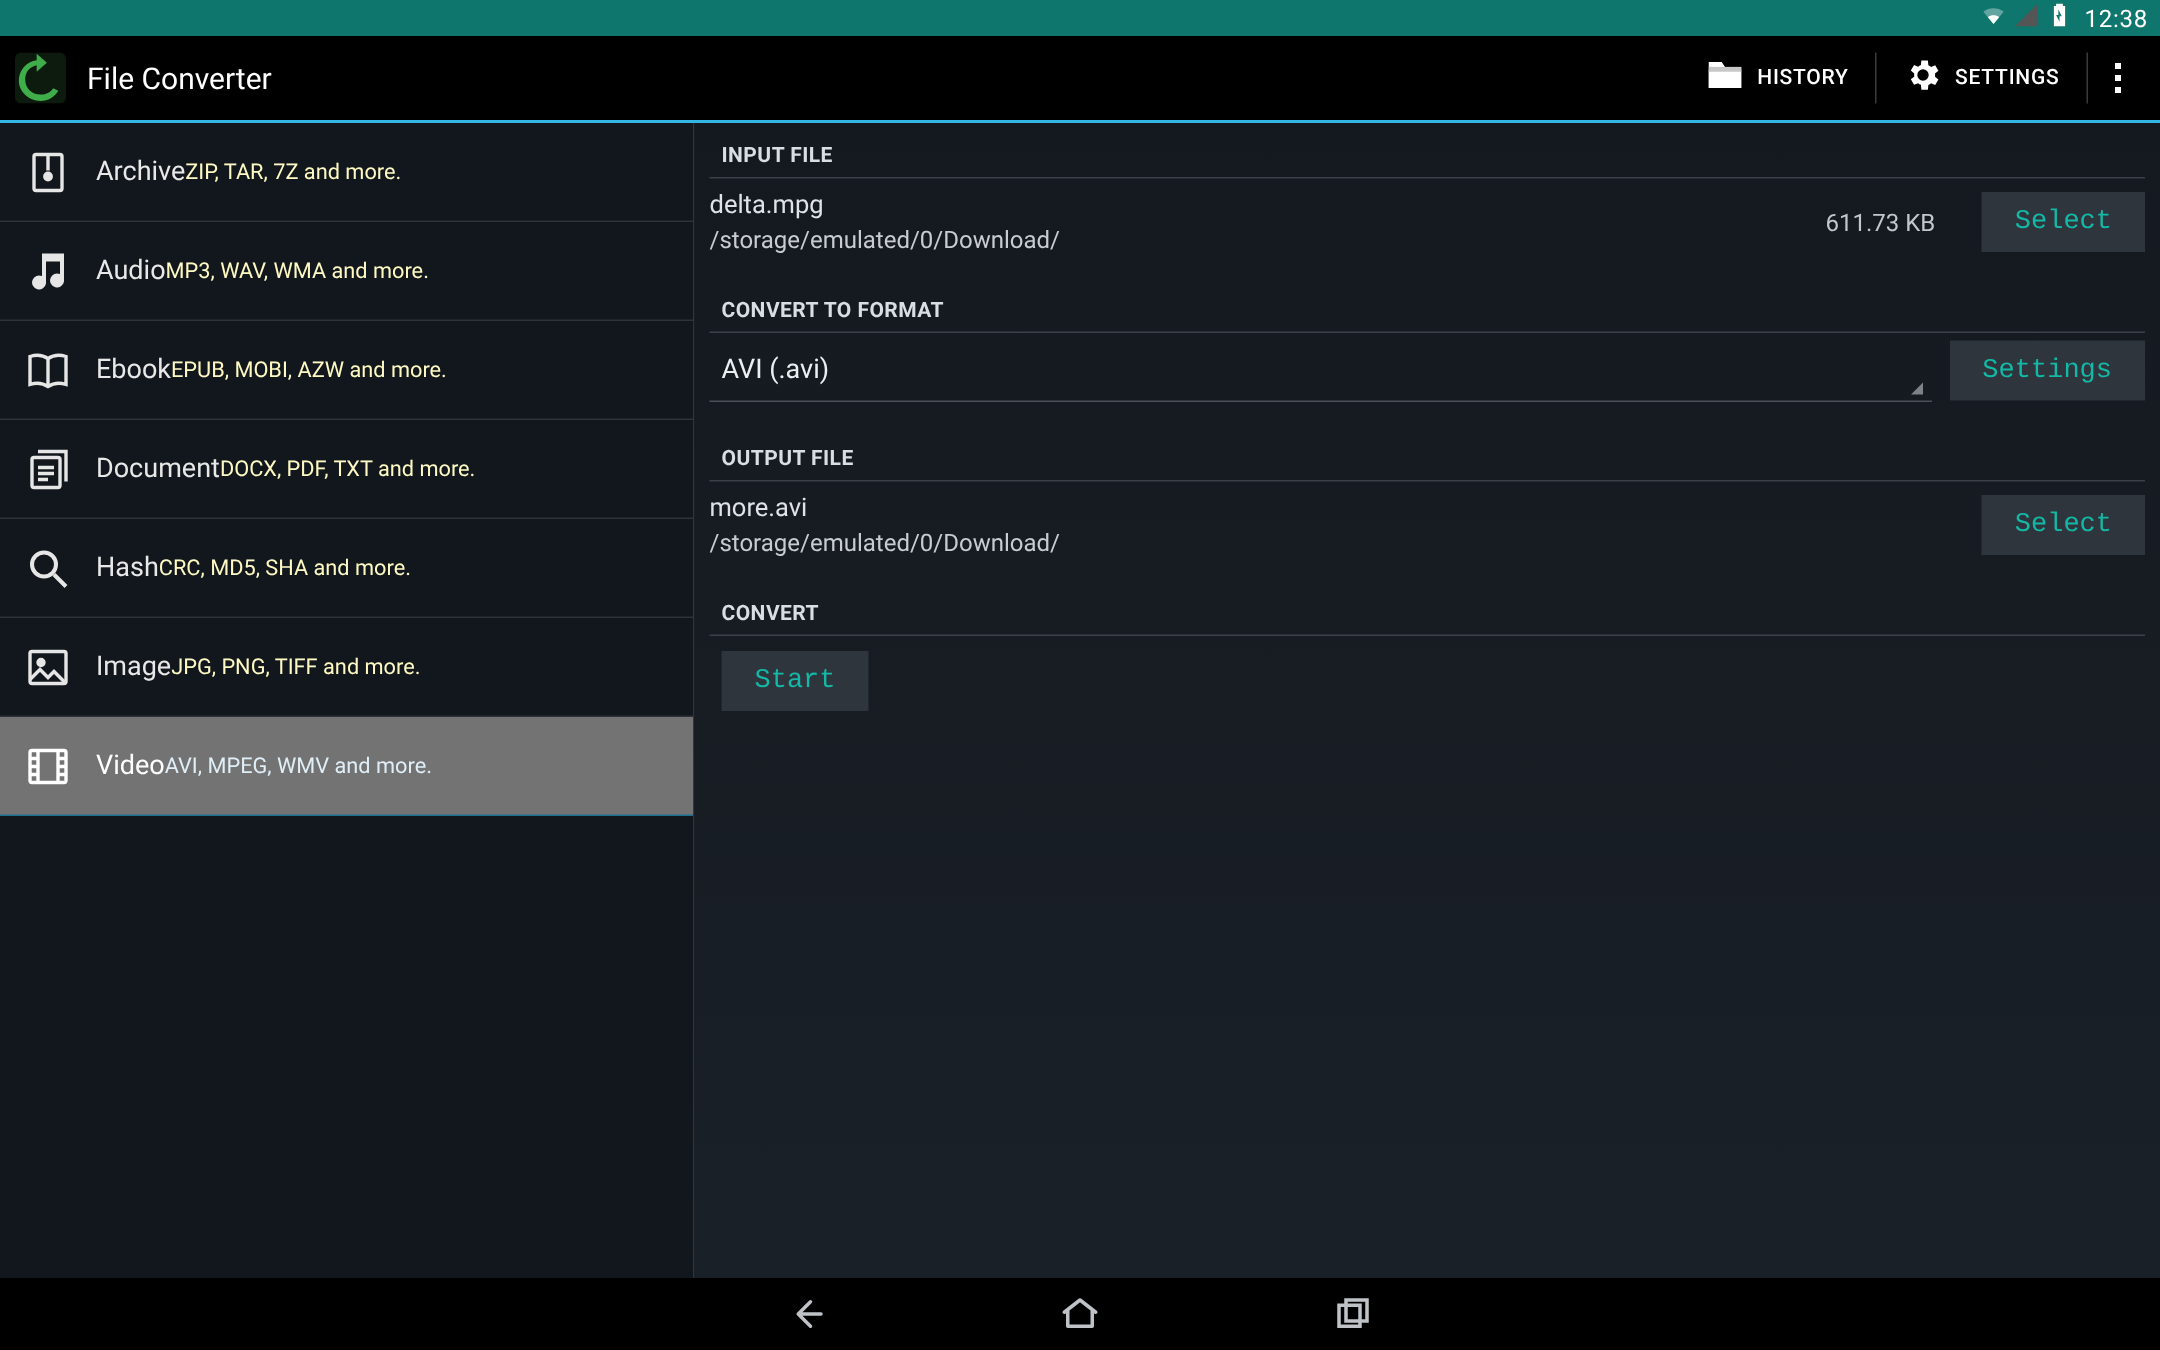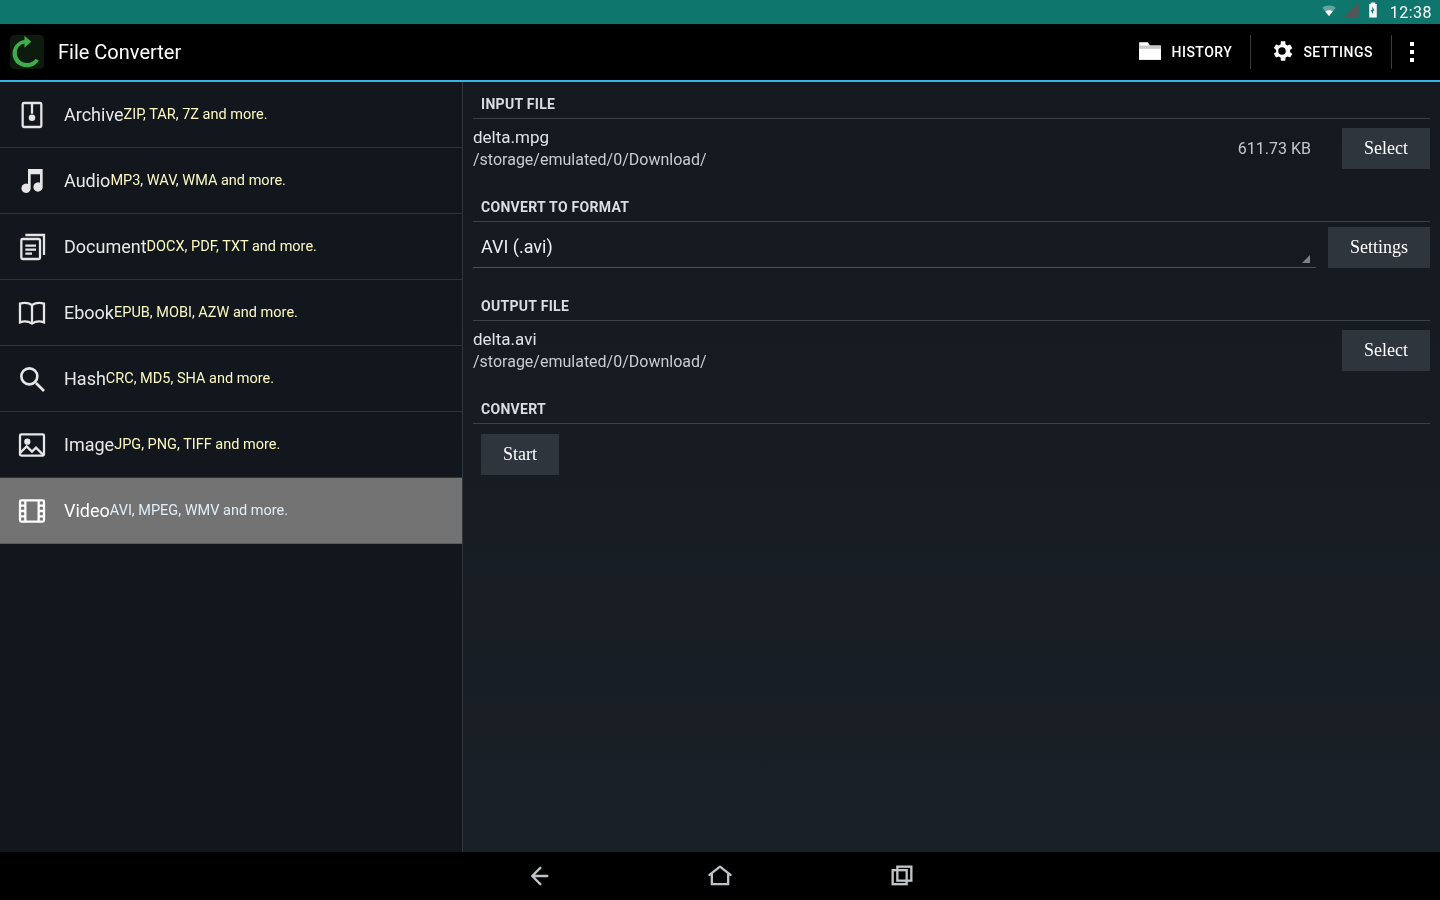--- a/index.html
+++ b/index.html
@@ -34,21 +34,21 @@
   .side-item.selected .title{color:#fff;}
   .side-item .sub{font-size:14.5px;color:#fef9c3;margin-top:2px;}
   .side-item.selected .sub{color:#dfeef7;}
   
   .section-head{font-size:14px;font-weight:700;color:#d9dee3;letter-spacing:.3px;padding:14px 8px 6px 8px;border-bottom:1px solid #3a4149;margin:0 0 2px 0;text-transform:uppercase;}
   .row{display:flex;align-items:center;gap:21px;padding:6px 0 16px 0;}
   .row .info{flex:1;padding-left:0;}
   .row .info .line1{font-size:17px;color:#dfe3e7;}
   .row .info .line2{font-size:16px;color:#c8ccd0;margin-top:3px;}
   .muted{font-size:16px;color:#c3c7cb;white-space:nowrap;padding-right:10px;}
-  button.flat{background:#2f353c;border:none;color:#ffffff;font-size:18px;padding:10px 22px;cursor:pointer;font-family:Liberation Serif, serif;}
+  button.flat{background:#2f353c;border:none;color:#14b8a6;font-size:18px;padding:10px 22px;cursor:pointer;font-family:Liberation Mono, monospace;}
   .spinner-row{display:flex;align-items:center;gap:12px;padding:2px 0 16px 0;}
   .spinner{flex:1;position:relative;padding:10px 8px;border-bottom:1px solid #4a5159;font-size:18px;color:#eceff2;cursor:pointer;}
   .spinner .tri{position:absolute;right:6px;bottom:4px;width:0;height:0;border-left:8px solid transparent;border-bottom:8px solid #7d8288;}
   
   .navbar{height:48px;background:#000;display:flex;align-items:center;justify-content:center;gap:140px;}
   .navbar .nbtn{width:42px;height:42px;display:flex;align-items:center;justify-content:center;cursor:pointer;}
   .navbar svg{width:28px;height:28px;stroke:#bfc3c8;fill:none;stroke-width:2;}
 </style>
 </head>
 <body>
@@ -137,41 +137,41 @@
       </span>
       <div class="texts">
         <span class="title">Audio</span>
         <span class="sub">MP3, WAV, WMA and more.</span>
       </div>
     </div>
 
     <div class="side-item">
       <span class="icon">
         <svg viewBox="0 0 24 24" fill="none" stroke="currentColor" stroke-width="1.7">
+            <path d="M3 5c3-1 6-1 9 1 3-2 6-2 9-1v14c-3-1-6-1-9 1-3-2-6-2-9-1V5z"></path>
+            <path d="M12 6v14"></path>
+          </svg>
+      </span>
+      <div class="texts">
+        <span class="title">Ebook</span>
+        <span class="sub">EPUB, MOBI, AZW and more.</span>
+      </div>
+    </div>
+
+    <div class="side-item">
+      <span class="icon">
+        <svg viewBox="0 0 24 24" fill="none" stroke="currentColor" stroke-width="1.7">
             <rect x="4" y="6" width="14" height="15" rx="1"></rect>
             <path d="M7 3h14v15"></path>
             <path d="M7 11h8M7 14h8M7 17h5"></path>
           </svg>
       </span>
       <div class="texts">
         <span class="title">Document</span>
         <span class="sub">DOCX, PDF, TXT and more.</span>
-      </div>
-    </div>
-
-    <div class="side-item">
-      <span class="icon">
-        <svg viewBox="0 0 24 24" fill="none" stroke="currentColor" stroke-width="1.7">
-            <path d="M3 5c3-1 6-1 9 1 3-2 6-2 9-1v14c-3-1-6-1-9 1-3-2-6-2-9-1V5z"></path>
-            <path d="M12 6v14"></path>
-          </svg>
-      </span>
-      <div class="texts">
-        <span class="title">Ebook</span>
-        <span class="sub">EPUB, MOBI, AZW and more.</span>
       </div>
     </div>
 
     <div class="side-item">
       <span class="icon">
         <svg viewBox="0 0 24 24" fill="none" stroke="currentColor" stroke-width="2">
             <circle cx="10" cy="10" r="6"></circle>
             <path d="M15 15l6 6"></path>
           </svg>
       </span>
@@ -227,21 +227,21 @@
       <div class="spinner">
         <span>AVI (.avi)</span>
         <span class="tri"></span>
       </div>
       <button class="flat">Settings</button>
     </div>
 
     <div class="section-head">OUTPUT FILE</div>
     <div class="row">
       <div class="info">
-        <div class="line1">delta.avi</div>
+        <div class="line1">more.avi</div>
         <div class="line2">/storage/emulated/0/Download/</div>
       </div>
       <button class="flat">Select</button>
     </div>
 
     <div class="section-head">CONVERT</div>
     <div style="padding:8px 0 0 8px">
       <button class="flat">Start</button>
     </div>
 

